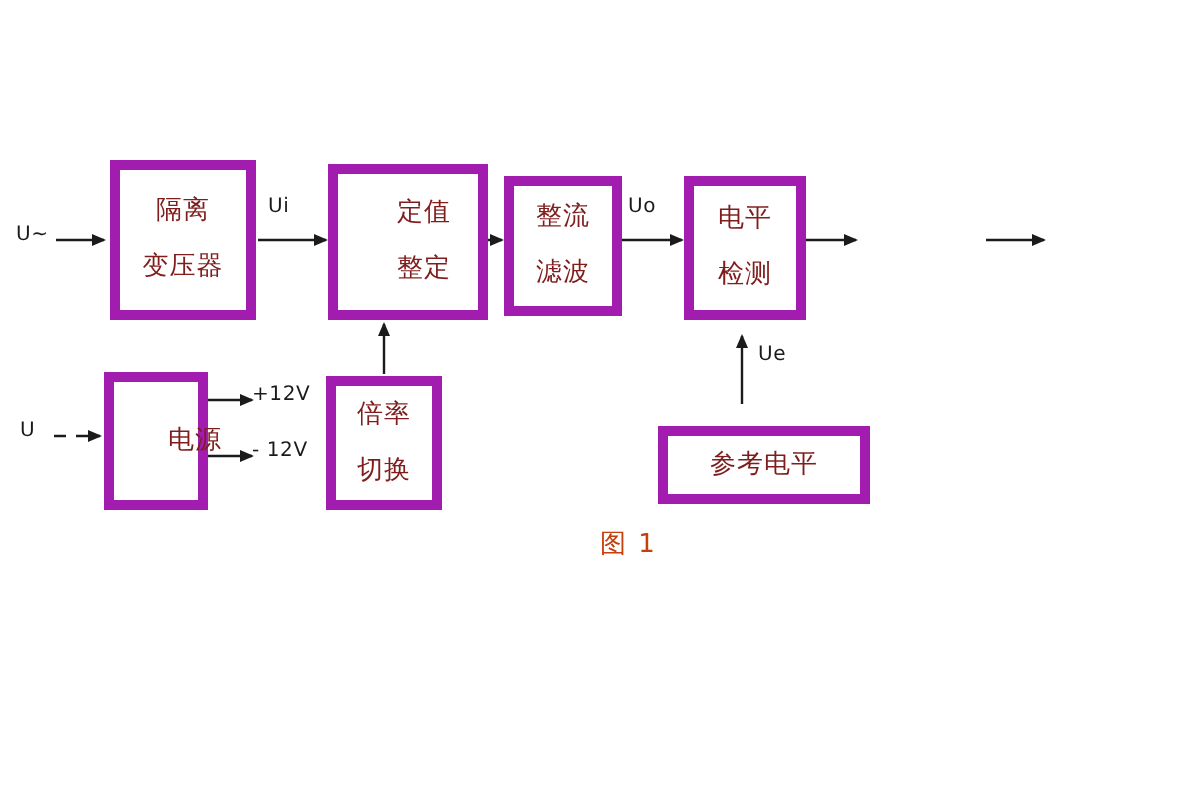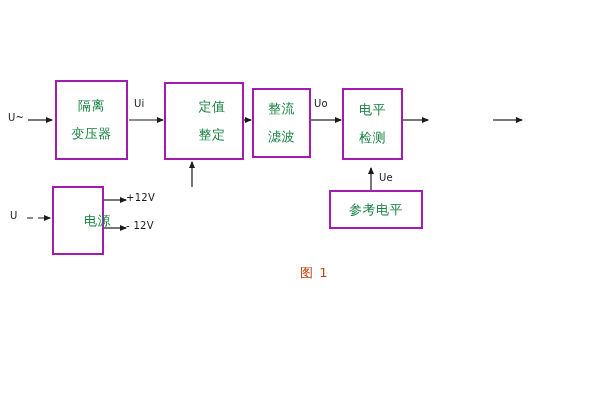--- a/index.html
+++ b/index.html
@@ -17,27 +17,27 @@
   #canvas {
     position: relative;
     width: 600px;
     height: 400px;
     background: #ffffff;
   }
   
   .block {
     position: absolute;
     box-sizing: border-box;
-    border: 2px solid #a21caf;
+    border: 5px solid #a21caf;
     background: #ffffff;
     display: flex;
     flex-direction: column;
     align-items: center;
     justify-content: center;
-    color: #15803d;
+    color: #7f1d1d;
     font-size: 13px;
     line-height: 1.05;
   }
   .block .line {
     display: block;
     white-space: nowrap;
     letter-spacing: 0.5px;
   }
   .block .line + .line {
     margin-top: 14px;
@@ -133,22 +133,26 @@
     <span class="line">电平</span>
     <span class="line">检测</span>
   </div>
 
 
 
   <div class="block single" style="left:52px;  top:186px; width:52px;  height:69px;padding-left:39px;">
     <span class="line">电源</span>
   </div>
 
+  <div class="block" style="left:163px; top:188px; width:58px;  height:67px;">
+    <span class="line">倍率</span>
+    <span class="line">切换</span>
+  </div>
 
-  <div class="block single" style="left:329px; top:190px; width:94px;  height:39px;">
+  <div class="block single" style="left:329px; top:213px; width:106px;  height:39px;">
     <span class="line">参考电平</span>
   </div>
 
   <div class="lbl sig" style="left:8px;  top:113px;">U~</div>
 
   <div class="lbl sig" style="left:10px; top:211px;">U</div>
 
   <div class="lbl sig" style="left:134px; top:99px;">Ui</div>
 
   <div class="lbl sig" style="left:314px; top:99px;">Uo</div>

